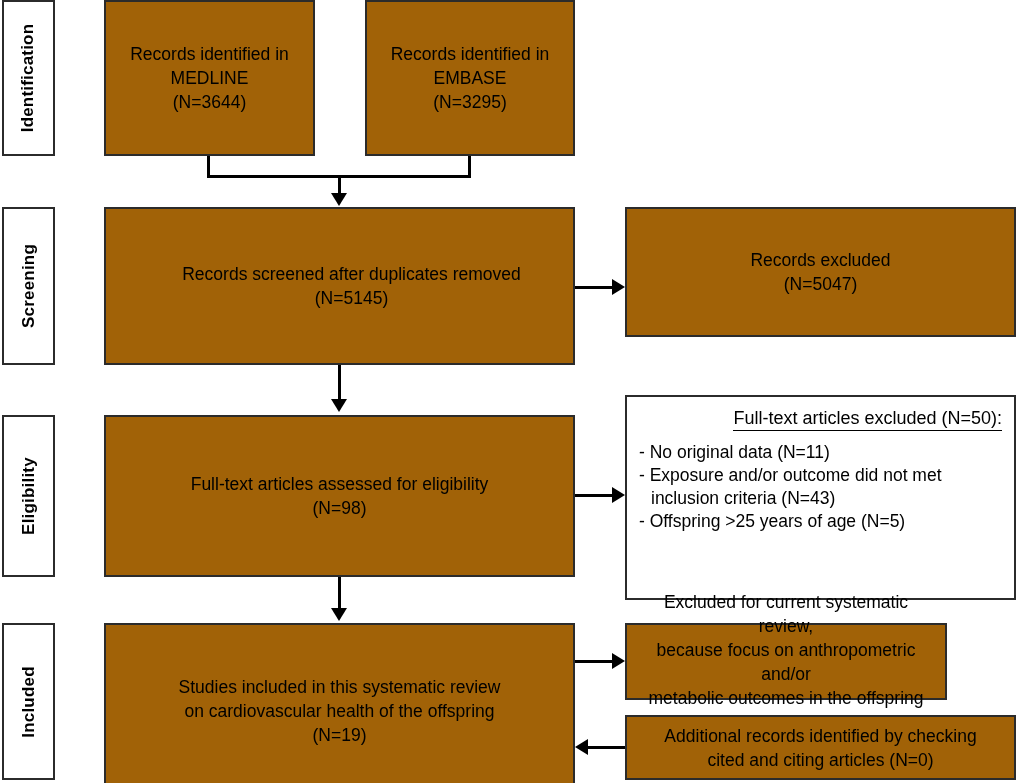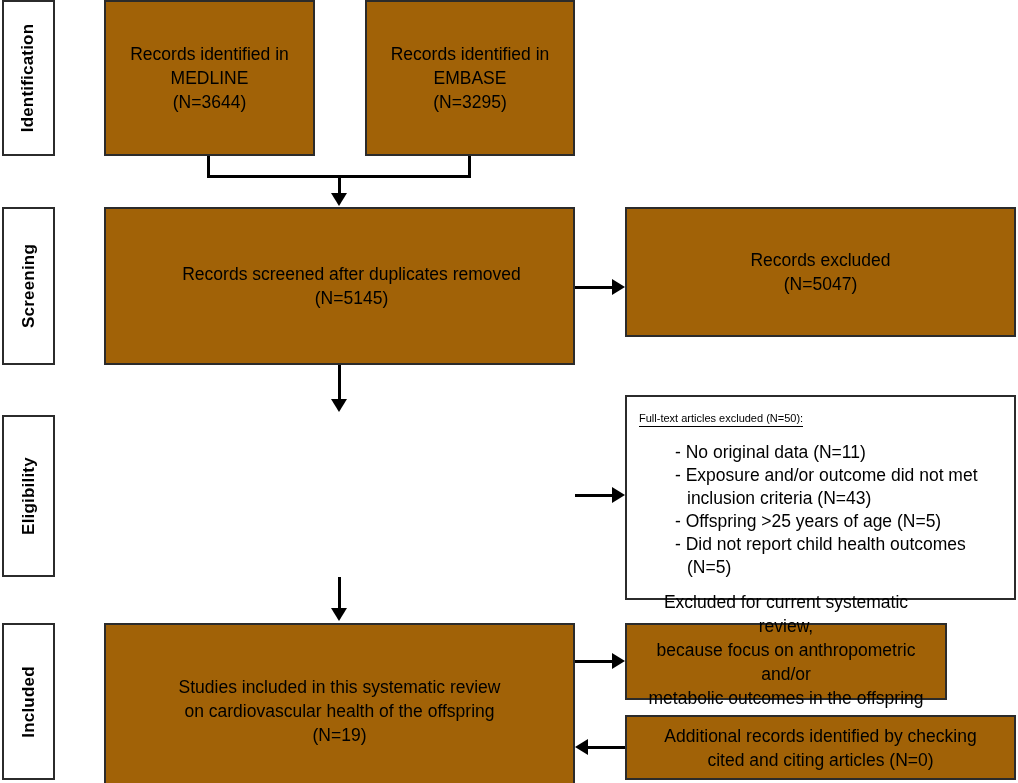--- a/index.html
+++ b/index.html
@@ -52,41 +52,40 @@
   }
   
   .listbox {
     position: absolute;
     border: 2px solid #2b2b2b;
     background: #ffffff;
     box-sizing: border-box;
     padding: 10px 12px 8px 12px;
   }
   .listbox .heading {
-    text-align: left;
-    font-size: 11px;
+    text-align: right;
+    font-size: 18px;
     line-height: 22px;
     margin-bottom: 2px;
   }
   .listbox .heading span {
     border-bottom: 1.5px solid #000;
     padding-bottom: 2px;
   }
   .listbox ul {
     list-style: none;
     margin: 12px 0 0 0;
     padding: 0;
   }
   .listbox li {
     font-size: 17.5px;
     line-height: 23px;
     text-indent: -12px;
     padding-left: 12px;
     white-space: pre-line;
-    margin-left: 36px;
   }
   
   .ln {
     position: absolute;
     background: #000000;
   }
   .arrow-down {
     position: absolute;
     width: 0;
     height: 0;
@@ -159,31 +158,34 @@
     <span class="txt">Records excluded
 (N=5047)</span>
   </div>
 
   <div class="ln" style="left:575px; top:286px; width:40px; height:3px;"></div>
   <div class="arrow-right" style="left:612px; top:279px;"></div>
 
   <div class="ln" style="left:338px; top:365px; width:3px; height:37px;"></div>
   <div class="arrow-down" style="left:331px; top:399px;"></div>
 
+  <div class="box" style="left:104px; top:415px; width:471px; height:162px;">
+    <span class="txt">Full-text articles assessed for eligibility
+(N=98)</span>
+  </div>
 
   <div class="listbox" style="left:625px; top:395px; width:391px; height:205px;">
     <div class="heading">
       <span>Full-text articles excluded (N=50):</span>
     </div>
     <ul>
       <li>- No original data (N=11)</li>
       <li>- Exposure and/or outcome did not met
    inclusion criteria (N=43)</li>
       <li>- Offspring &gt;25 years of age (N=5)</li>
-      <li>- Did not report child health outcomes (N=5)</li>
     </ul>
   </div>
 
   <div class="ln" style="left:575px; top:494px; width:40px; height:3px;"></div>
   <div class="arrow-right" style="left:612px; top:487px;"></div>
 
   <div class="ln" style="left:338px; top:577px; width:3px; height:34px;"></div>
   <div class="arrow-down" style="left:331px; top:608px;"></div>
 
   <div class="box" style="left:104px; top:623px; width:471px; height:176px;">

